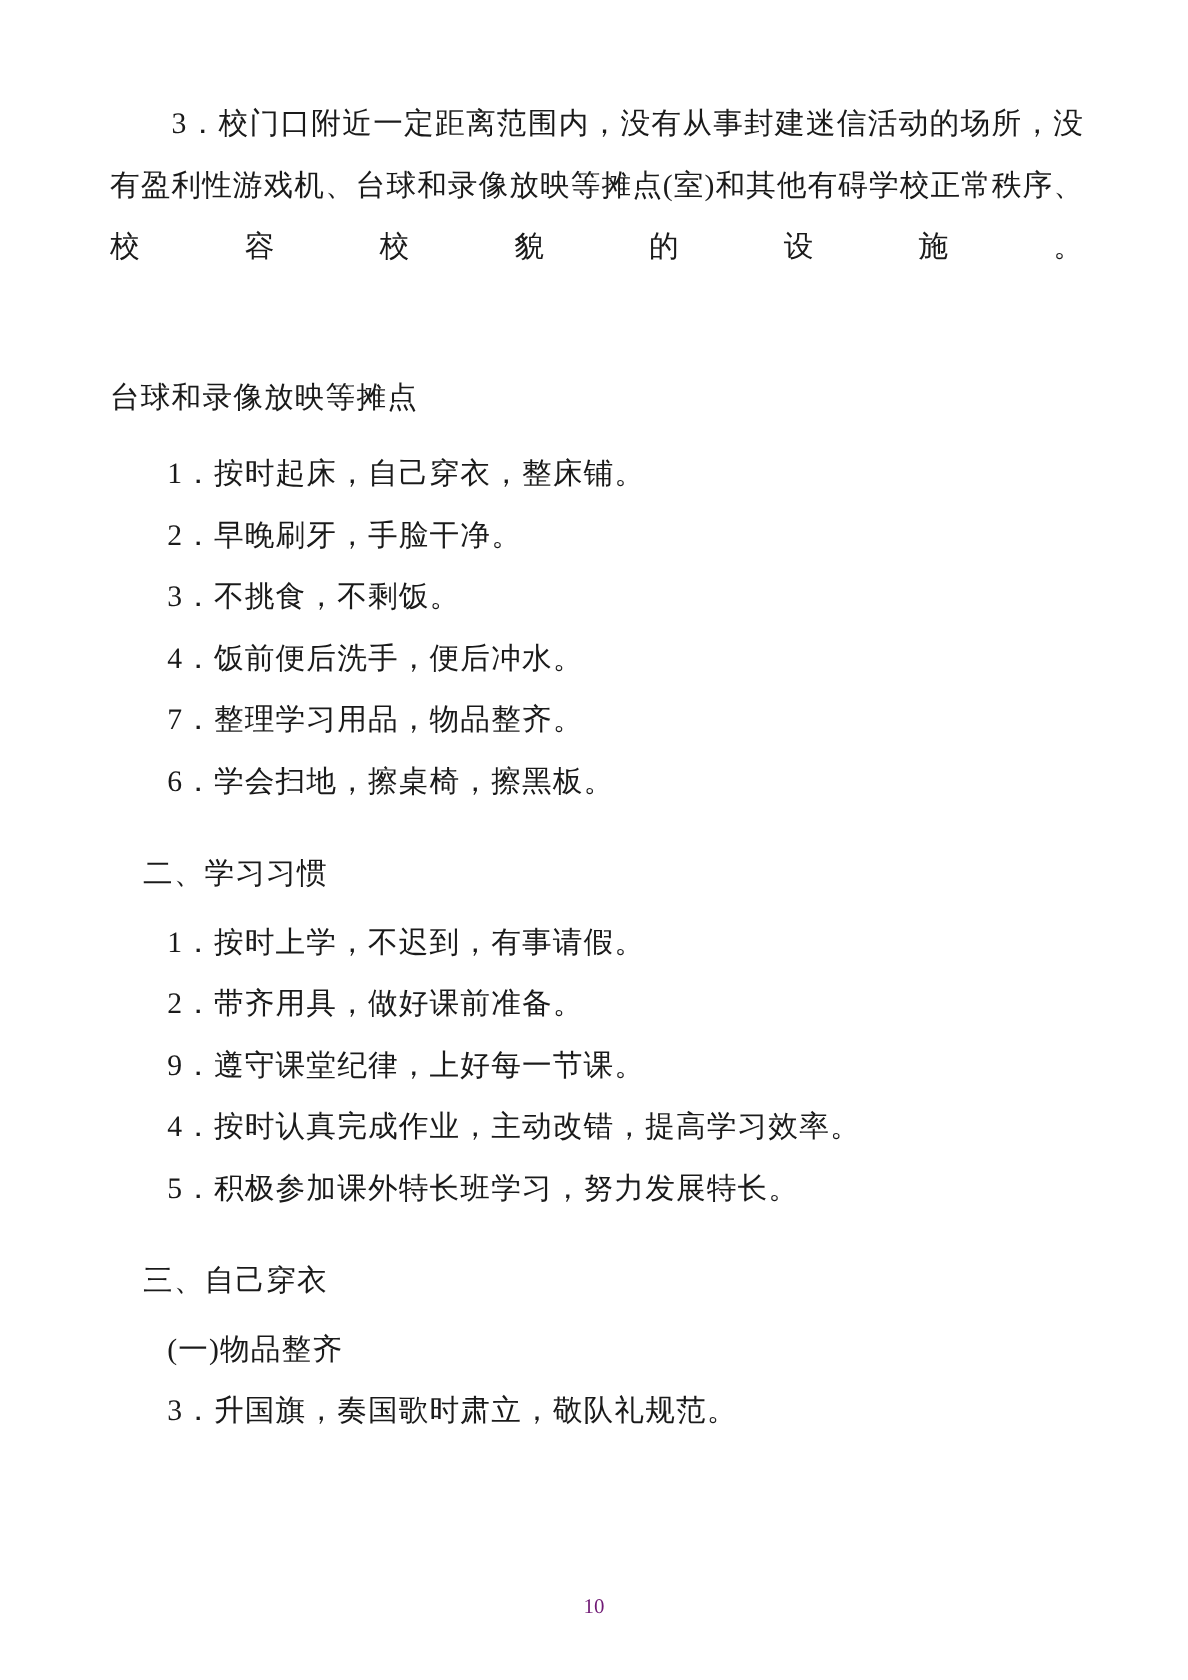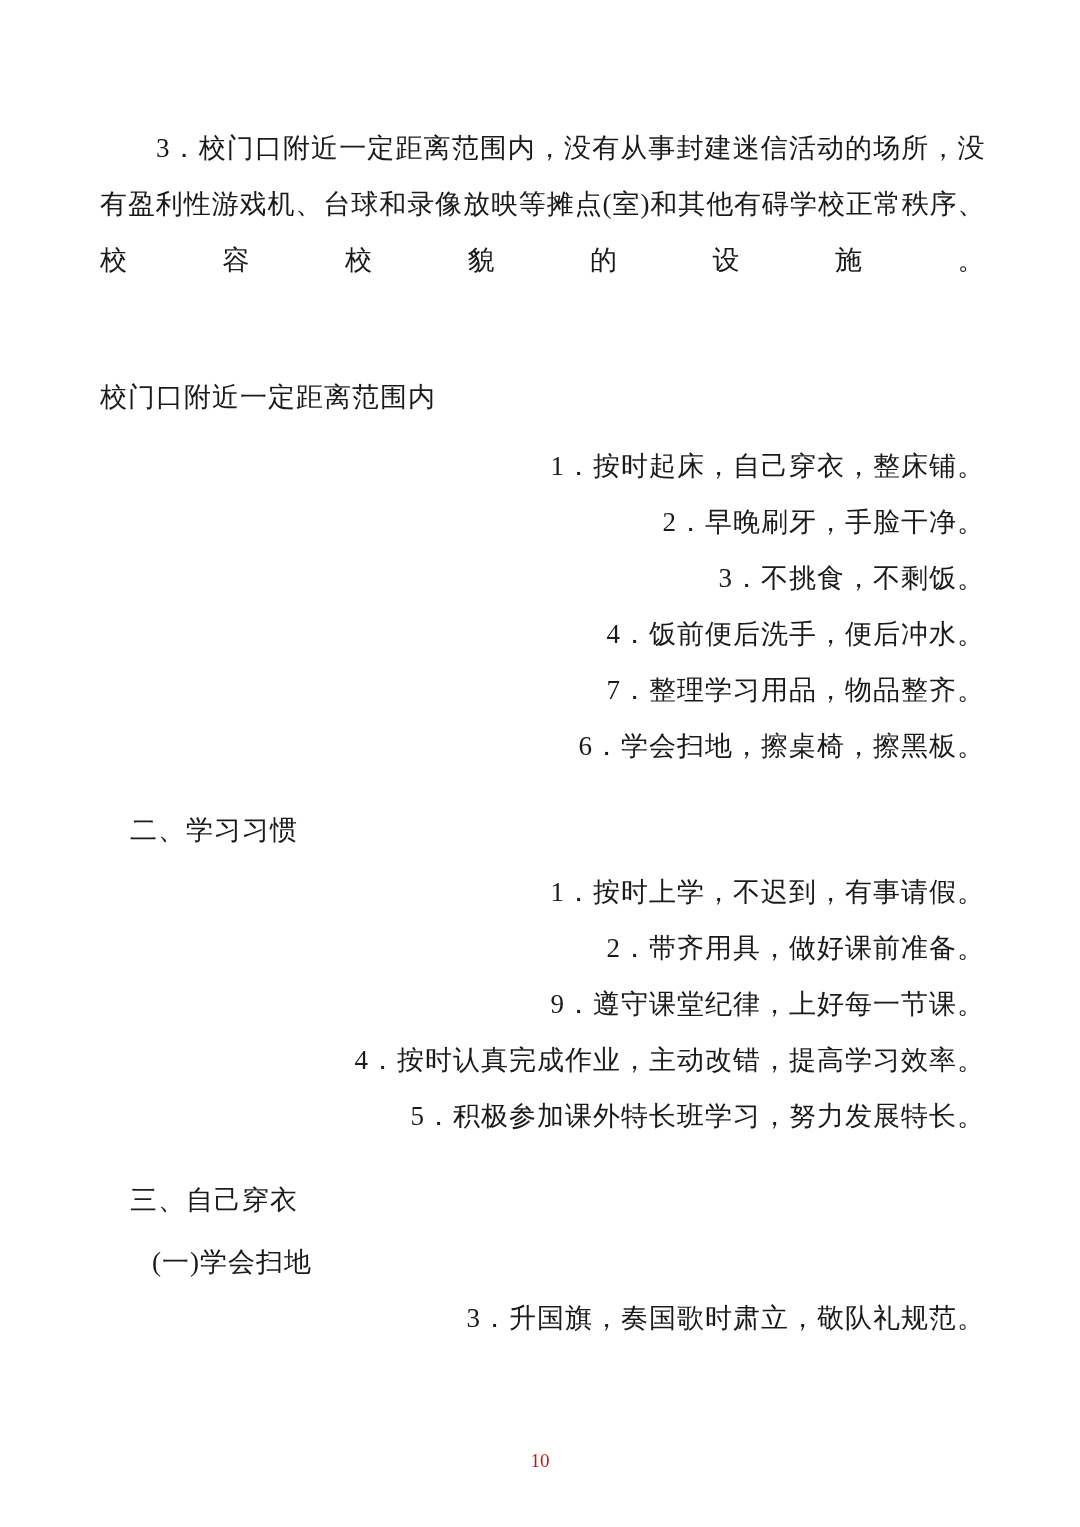--- a/index.html
+++ b/index.html
@@ -11,21 +11,21 @@
     font-family: "Liberation Serif", "DejaVu Serif", serif;
     color: #1a1a1a;
   }
   .page {
     position: relative;
     width: 1080px;
     height: 1527px;
     margin: 0 auto;
     background: #ffffff;
     box-sizing: border-box;
-    padding: 120px 95px 60px 100px;
+    padding: 84px 95px 60px 100px;
     overflow: hidden;
   }
   .doc-body {
     font-size: 27px;
     line-height: 1.0;
   }
   p {
     margin: 0;
   }
   
@@ -51,51 +51,50 @@
     text-indent: 30px;
     line-height: 56px;
     margin-top: 14px;
     margin-bottom: 6px;
     letter-spacing: 1px;
   }
   .list-item {
     text-indent: 52px;
     line-height: 56px;
     letter-spacing: 1px;
-    text-align: right;
   }
   .sub-heading {
     text-indent: 52px;
     line-height: 56px;
     letter-spacing: 1px;
   }
   .gap {
     height: 14px;
   }
   .page-number {
     position: absolute;
     bottom: 55px;
     left: 0;
     right: 0;
     text-align: center;
     font-size: 19px;
     font-family: "Liberation Serif", "DejaVu Serif", serif;
-    color: #b91c1c;
+    color: #701a75;
     margin-top: 20px;
   }
 </style>
 </head>
 <body>
 
 <div class="page">
   <div class="doc-body">
 
     <p class="para-justified">3．校门口附近一定距离范围内，没有从事封建迷信活动的场所，没有盈利性游戏机、台球和录像放映等摊点(室)和其他有碍学校正常秩序、校容校貌的设施。</p>
 
-    <p class="section-title">校门口附近一定距离范围内</p>
+    <p class="section-title">台球和录像放映等摊点</p>
 
 
     <p class="list-item">1．按时起床，自己穿衣，整床铺。</p>
     <p class="list-item">2．早晚刷牙，手脸干净。</p>
     <p class="list-item">3．不挑食，不剩饭。</p>
     <p class="list-item">4．饭前便后洗手，便后冲水。</p>
     <p class="list-item">7．整理学习用品，物品整齐。</p>
     <p class="list-item">6．学会扫地，擦桌椅，擦黑板。</p>
 
     <div class="gap"></div>
@@ -105,20 +104,20 @@
     <p class="list-item">1．按时上学，不迟到，有事请假。</p>
     <p class="list-item">2．带齐用具，做好课前准备。</p>
     <p class="list-item">9．遵守课堂纪律，上好每一节课。</p>
     <p class="list-item">4．按时认真完成作业，主动改错，提高学习效率。</p>
     <p class="list-item">5．积极参加课外特长班学习，努力发展特长。</p>
 
     <div class="gap"></div>
 
     <p class="heading-level1">三、自己穿衣</p>
 
-    <p class="sub-heading">(一)学会扫地</p>
+    <p class="sub-heading">(一)物品整齐</p>
 
     <p class="list-item">3．升国旗，奏国歌时肃立，敬队礼规范。</p>
 
   </div>
 
   <div class="page-number">10</div>
 </div>
 
 </body></html>

